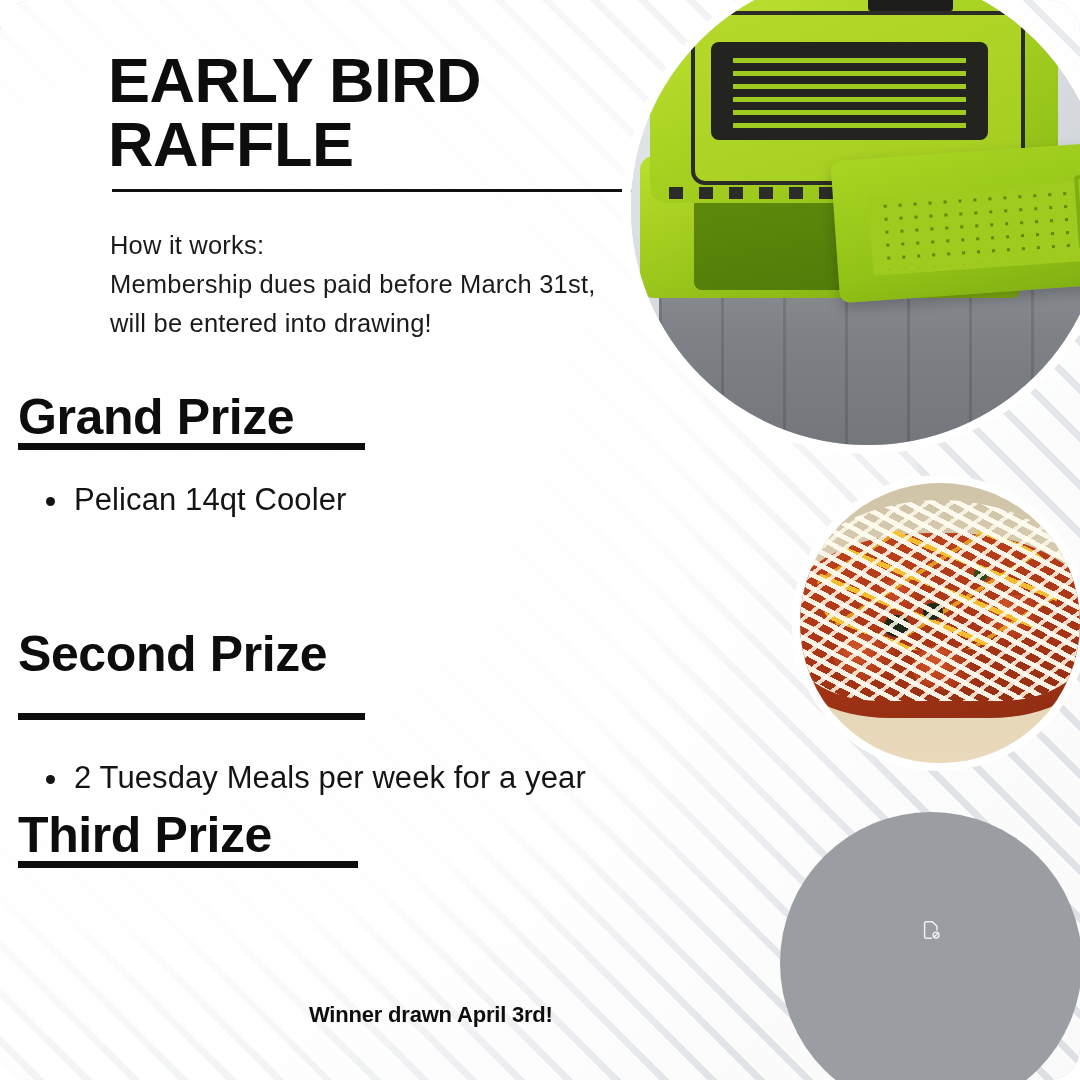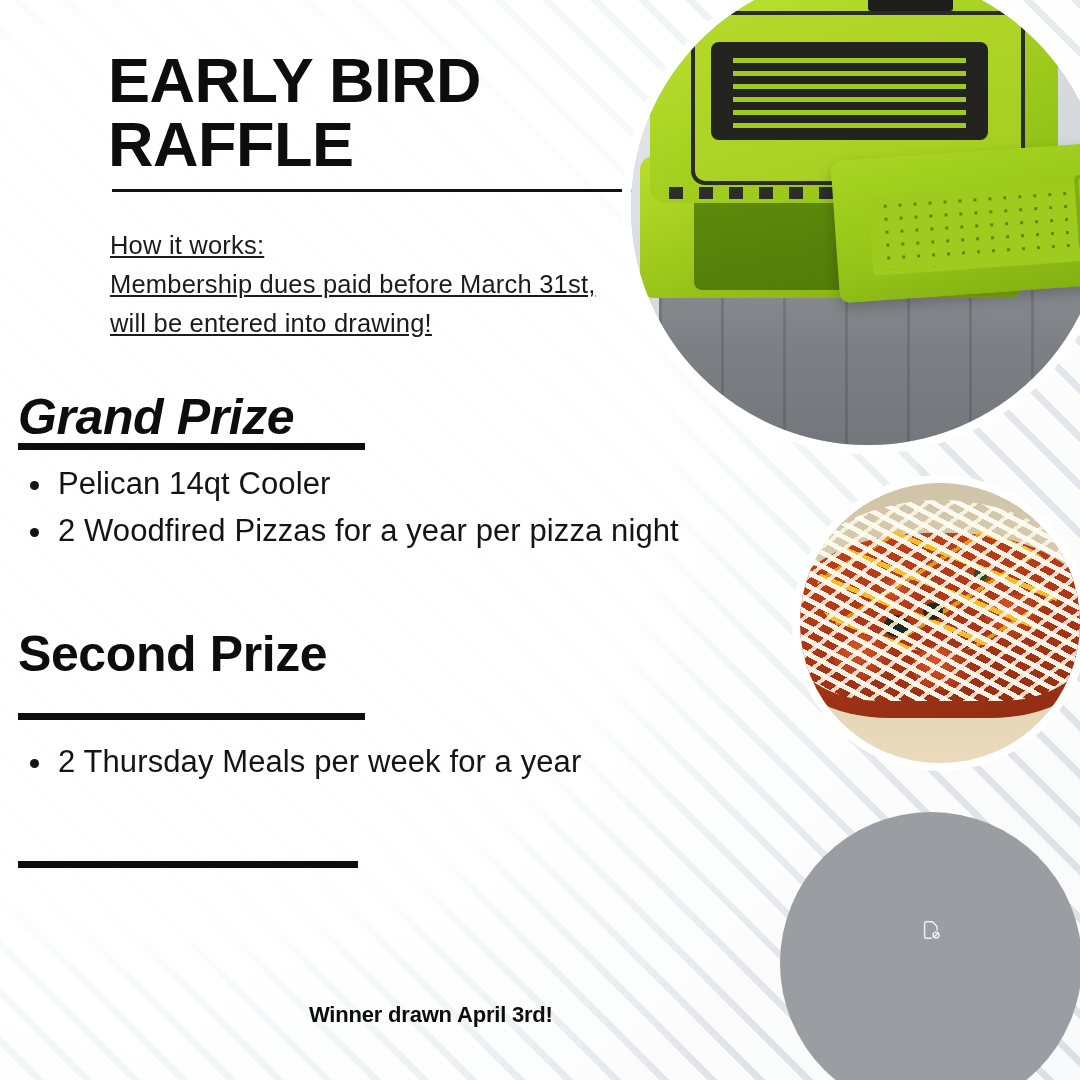--- a/index.html
+++ b/index.html
@@ -7,20 +7,21 @@
     padding: 0;
     background: #ffffff;
   }
   #poster {
     position: relative;
     width: 1080px;
     height: 1080px;
     overflow: hidden;
     font-family: "Liberation Sans", sans-serif;
     background: #c4b5fd;
+    border-radius: 32px;
   }
 
   
   .bg-base {
     position: absolute;
     inset: 0;
     background:
       linear-gradient(135deg, #ffffff 0%, #ffffff 42%, #f0f1f4 70%, #e4e6ea 100%);
   }
   .bg-stripes {
@@ -102,21 +103,21 @@
   }
   .prize-underline {
     position: absolute;
     left: 18px;
     height: 7px;
     background: #0d0d0d;
   }
   ul.prize-list {
     position: absolute;
     left: 18px;
-    margin: 0;
+    margin: 16px;
     padding: 0;
     list-style: none;
     color: #141414;
   }
   ul.prize-list li {
     position: relative;
     font-size: 31px;
     line-height: 1.52;
     padding-left: 40px;
     white-space: nowrap;
@@ -127,21 +128,21 @@
     content: "";
     position: absolute;
     left: 12px;
     top: 21px;
     width: 9px;
     height: 9px;
     border-radius: 50%;
     background: #141414;
   }
 
-  #grand-head   { top: 392px; font-style: italic; }
+  #grand-head   { top: 392px; }
   #grand-ul     { top: 443px; width: 347px; }
   #grand-list   { top: 460px; }
 
   #second-head  { top: 629px; }
   #second-ul    { top: 713px; width: 347px; }
   #second-list  { top: 738px; }
 
   #third-head   { top: 810px; }
   #third-ul     { top: 861px; width: 340px; }
   #third-list   { top: 884px; }
@@ -416,36 +417,36 @@
 <div id="poster">
 
   <div class="bg-base"></div>
   <div class="bg-stripes"></div>
   <div class="bg-white-wash"></div>
 
   <div class="headline">EARLY BIRD RAFFLE</div>
   <div class="headline-rule"></div>
   <div class="headline-rule-2"></div>
 
-  <div class="howitworks" style="white-space: pre-line; text-decoration: underline;">How it works:
+  <div class="howitworks" style="white-space: pre-line;">How it works:
 Membership dues paid before March 31st, will be entered into drawing!</div>
 
   <div class="prize-head" id="grand-head">Grand Prize</div>
   <div class="prize-underline" id="grand-ul"></div>
   <ul class="prize-list" id="grand-list">
     <li>Pelican 14qt Cooler</li>
-    <li>2 Woodfired Pizzas for a year per pizza night</li>
   </ul>
 
   <div class="prize-head" id="second-head">Second Prize</div>
   <div class="prize-underline" id="second-ul"></div>
   <ul class="prize-list" id="second-list">
-    <li>2 Thursday Meals per week for a year</li>
+    <li>2 Tuesday Meals per week for a year</li>
   </ul>
 
+  <div class="prize-head" id="third-head">Third Prize</div>
   <div class="prize-underline" id="third-ul"></div>
 
   <div class="footer-note">Winner drawn April 3rd!</div>
 
   <div class="photo-circle" id="cooler-circle">
     <div class="cooler-art">
       <div class="cooler-bg"></div>
       <div class="cooler-base"></div>
       <div class="cooler-gasket"></div>
       <div class="cooler-body">

